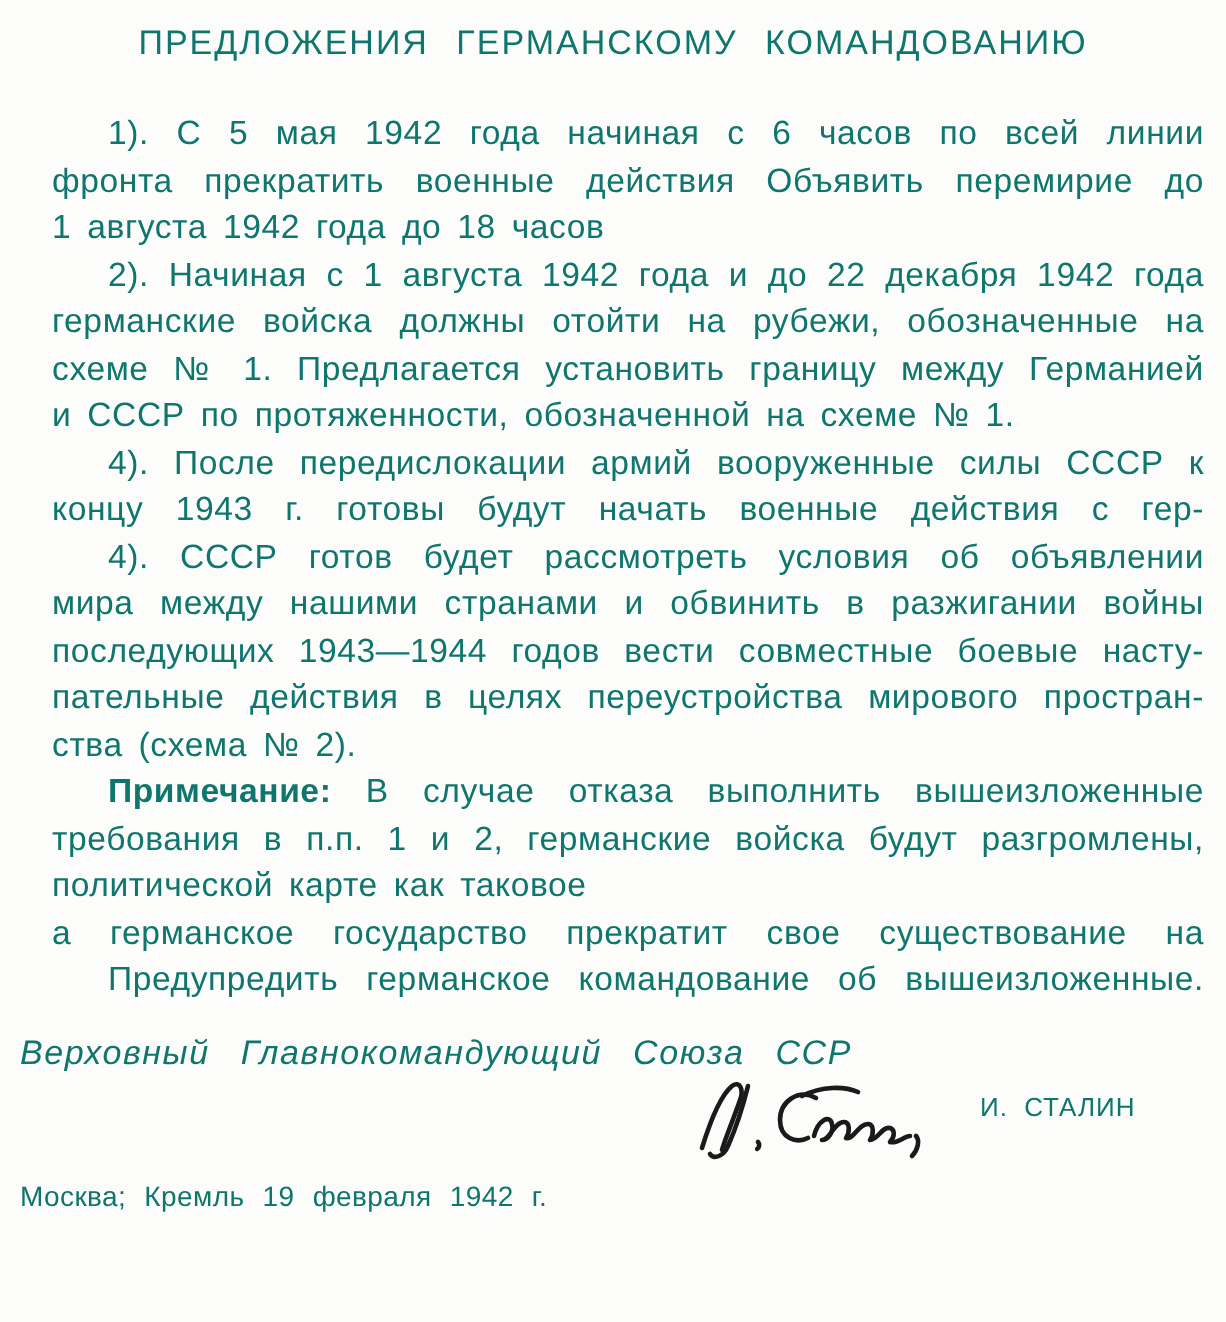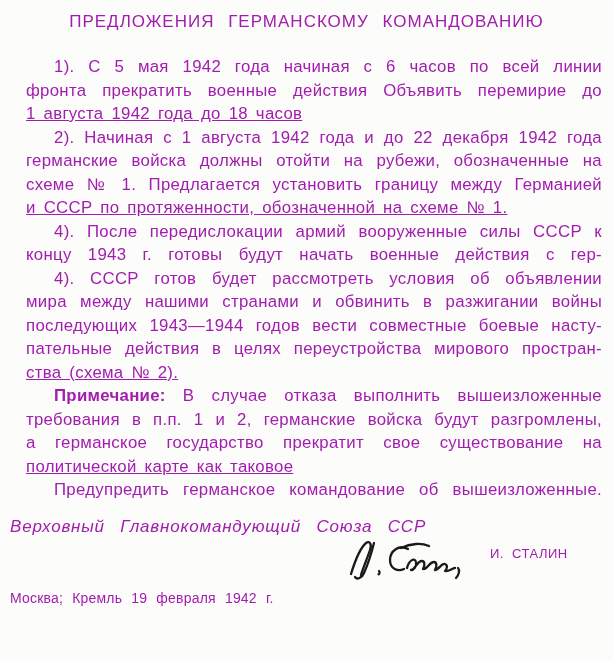--- a/index.html
+++ b/index.html
@@ -1,20 +1,20 @@
 <!DOCTYPE html>
 <html><head>
 <meta charset="utf-8">
 <style>
   html, body { margin:0; padding:0; background:#ffffff; }
   .page {
     position:relative;
     width:613px; height:661px;
     background:#fcfcfa;
-    color:#a21caf;
+    color:#0f766e;
     font-family:"Liberation Sans", sans-serif;
     overflow:hidden;
     box-sizing:border-box;
   }
   .title {
     padding-top:11px;
     text-align:center;
     font-size:17px;
     letter-spacing:1px;
     word-spacing:8px;
@@ -22,21 +22,21 @@
   }
   .body-text {
     margin:23px 11px 0 26px;
     font-size:16.8px;
     line-height:23.5px;
     letter-spacing:0.3px;
     word-spacing:3px;
   }
   .line { min-height:23.5px; }
   .just { text-align:justify; text-align-last:justify; }
-  .left { text-align:left; text-align-last:left;text-decoration:underline; }
+  .left { text-align:left; text-align-last:left; }
   .indent { text-indent:28px; }
   .bold { font-weight:bold; }
   .signoff-role {
     margin:13px 11px 0 10px;
     font-size:17px;
     letter-spacing:0.8px;
     word-spacing:10px;
     line-height:23.5px;
     font-style:italic;
   }
@@ -95,22 +95,22 @@
       <div class="line just">последующих 1943—1944 годов вести совместные боевые насту-</div>
       <div class="line just">пательные действия в целях переустройства мирового простран-</div>
       <div class="line left">ства (схема № 2).</div>
     </div>
 
     <div>
       <div class="line just indent">
         <span class="bold">Примечание:</span><span> В случае отказа выполнить вышеизложенные</span>
       </div>
       <div class="line just">требования в п.п. 1 и 2, германские войска будут разгромлены,</div>
+      <div class="line left">политической карте как таковое</div>
       <div class="line just">а германское государство прекратит свое существование на</div>
-      <div class="line left">политической карте как таковое</div>
     </div>
 
     <div class="line just indent">Предупредить германское командование об вышеизложенные.</div>
   </div>
 
   <div class="signoff-role">Верховный Главнокомандующий Союза ССР</div>
 
   <div class="sig-row">
     <div class="sig-script">
       <svg width="140" height="44" viewBox="0 0 140 44" role="img" aria-label="И. Сталин">

